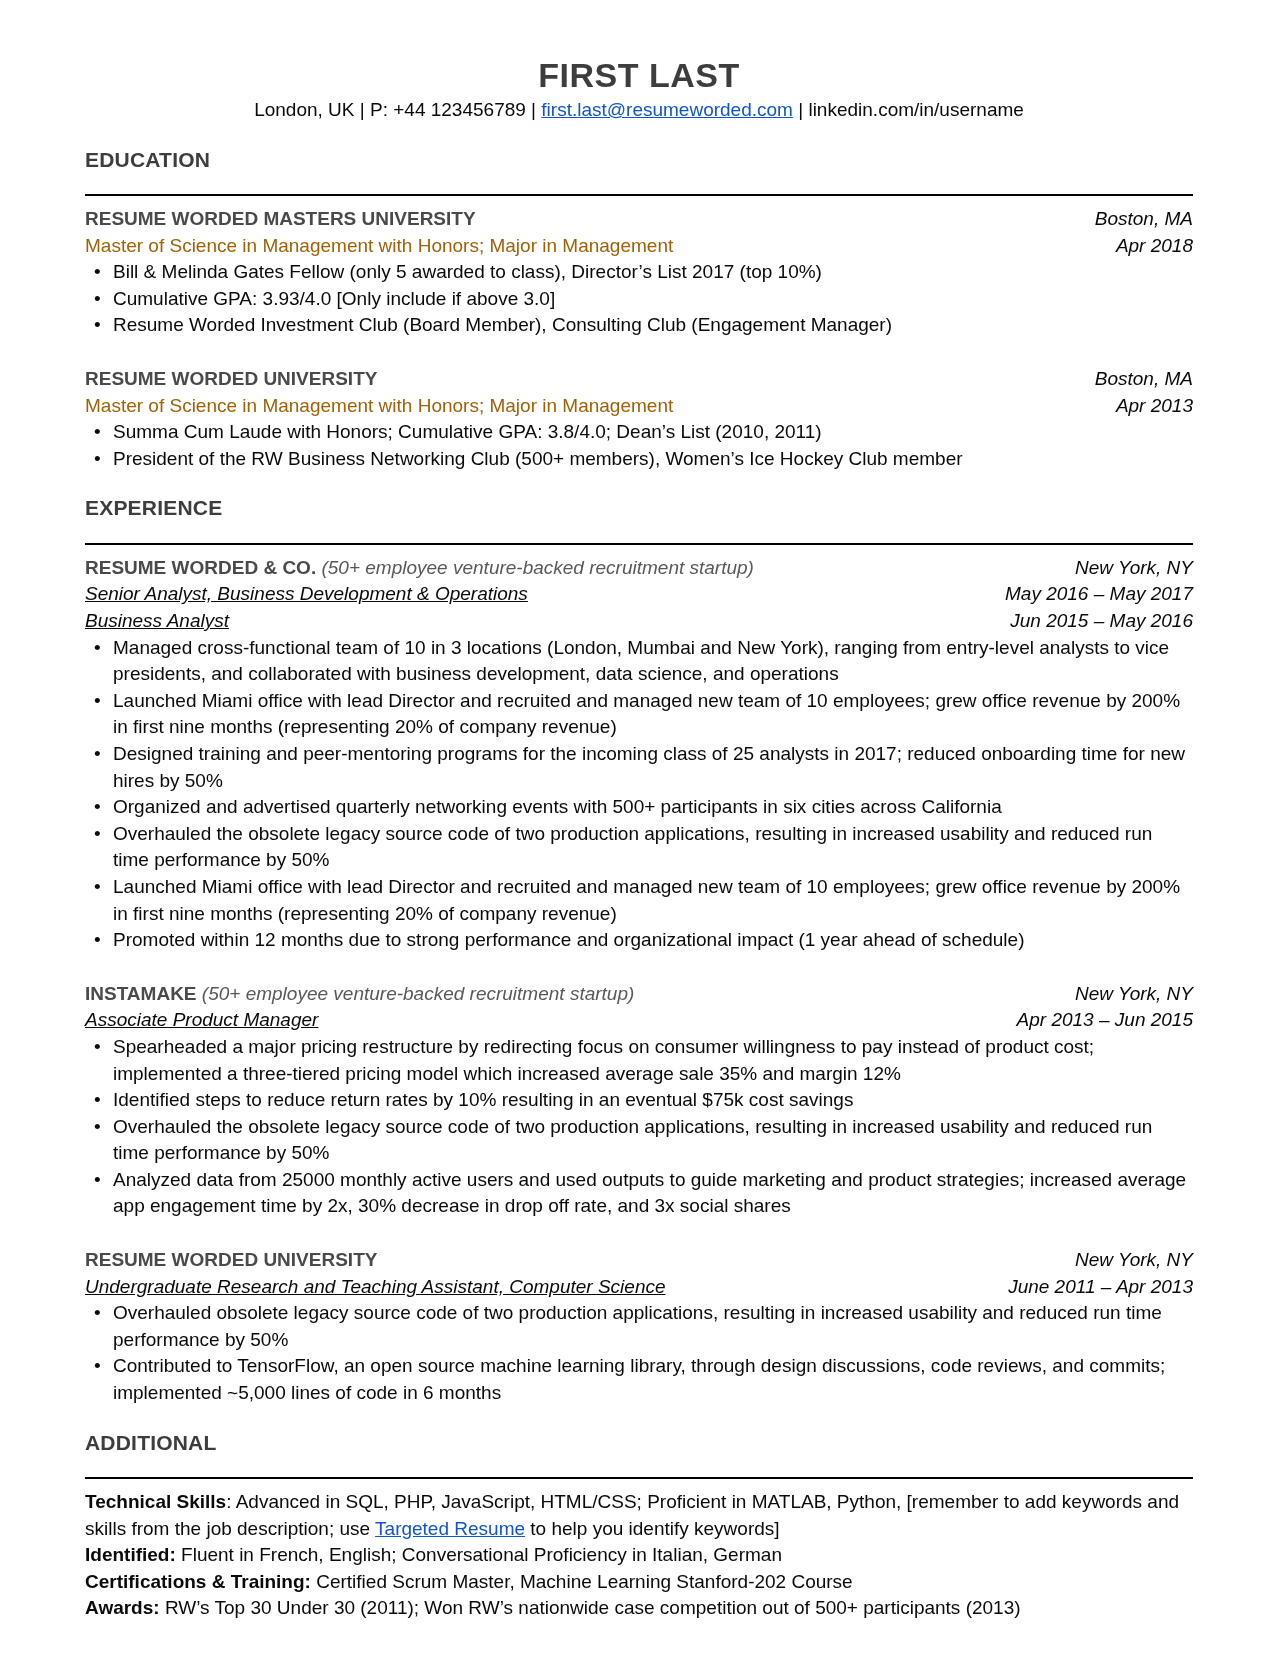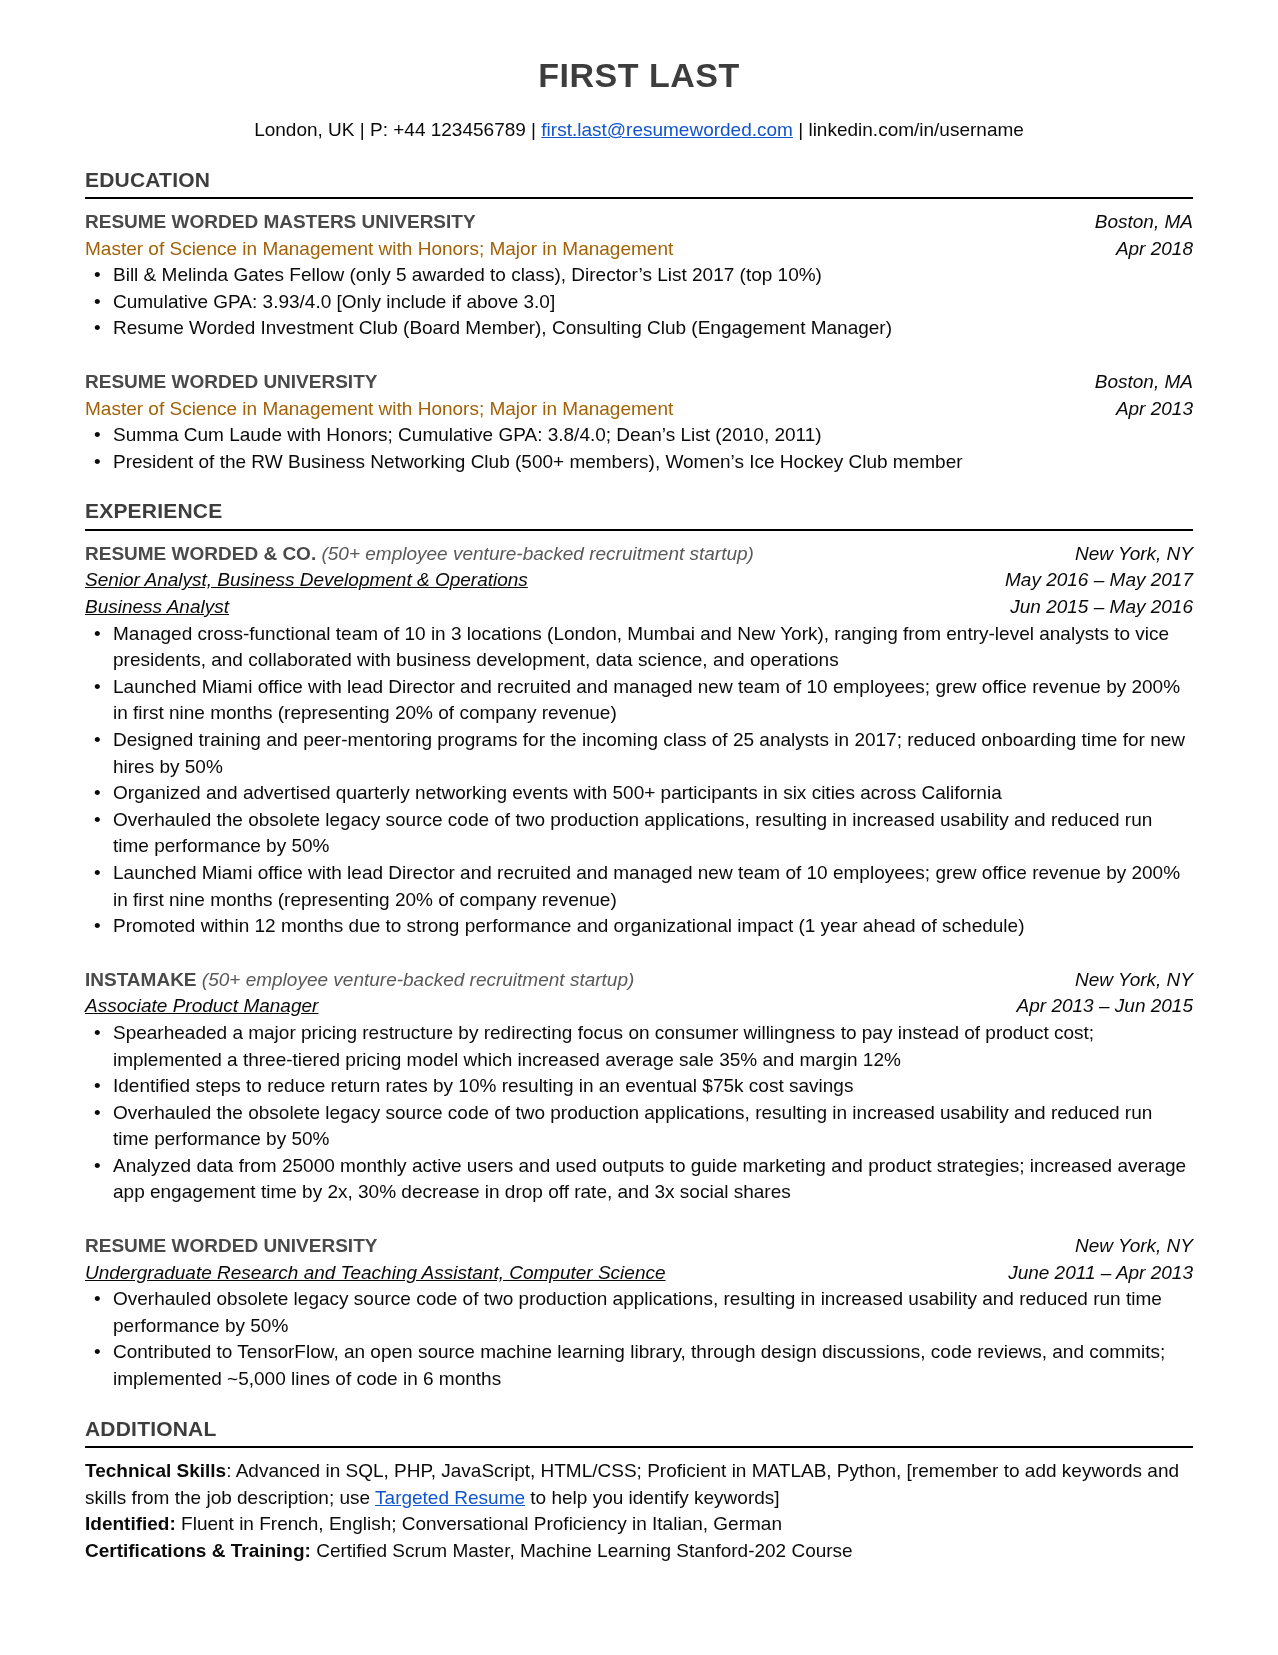--- a/index.html
+++ b/index.html
@@ -19,35 +19,35 @@
   }
   
   .resume-header { text-align: center; }
   .resume-name {
     font-size: 34px;
     font-weight: bold;
     color: #3d3d3d;
     letter-spacing: 0.5px;
     line-height: 1.15;
   }
-  .contact-line { margin-top: 22px; color: #0a0a0a; }
+  .contact-line { margin-top: 2px; color: #0a0a0a; }
   a.doc-link {
     color: #1155cc;
     text-decoration: underline;
     cursor: pointer;
   }
   
   .section-heading {
     margin-top: 21px;
     margin-bottom: 10px;
     font-size: 21px;
     font-weight: bold;
     color: #3d3d3d;
     border-bottom: 2px solid #000000;
-    padding-bottom: 3px;
+    padding-bottom: 20px;
     letter-spacing: 0.2px;
   }
   
   .entry { margin-bottom: 27px; }
   .entry.last { margin-bottom: 6px; }
   .entry-row {
     display: flex;
     justify-content: space-between;
     align-items: baseline;
     gap: 8px;
@@ -184,14 +184,17 @@
 
   <div class="additional-line">
     <b>Technical Skills</b><span>: Advanced in SQL, PHP, JavaScript, HTML/CSS; Proficient in MATLAB, Python, [remember to add keywords and skills from the job description; use </span><a class="doc-link">Targeted Resume</a><span> to help you identify keywords]</span>
   </div>
   <div class="additional-line">
     <b>Identified:</b><span> Fluent in French, English; Conversational Proficiency in Italian, German</span>
   </div>
   <div class="additional-line">
     <b>Certifications &amp; Training:</b><span> Certified Scrum Master, Machine Learning Stanford-202 Course</span>
   </div>
+  <div class="additional-line">
+    <b>Awards:</b><span> RW’s Top 30 Under 30 (2011); Won RW’s nationwide case competition out of 500+ participants (2013)</span>
+  </div>
 
 </div>
 
 </body></html>

